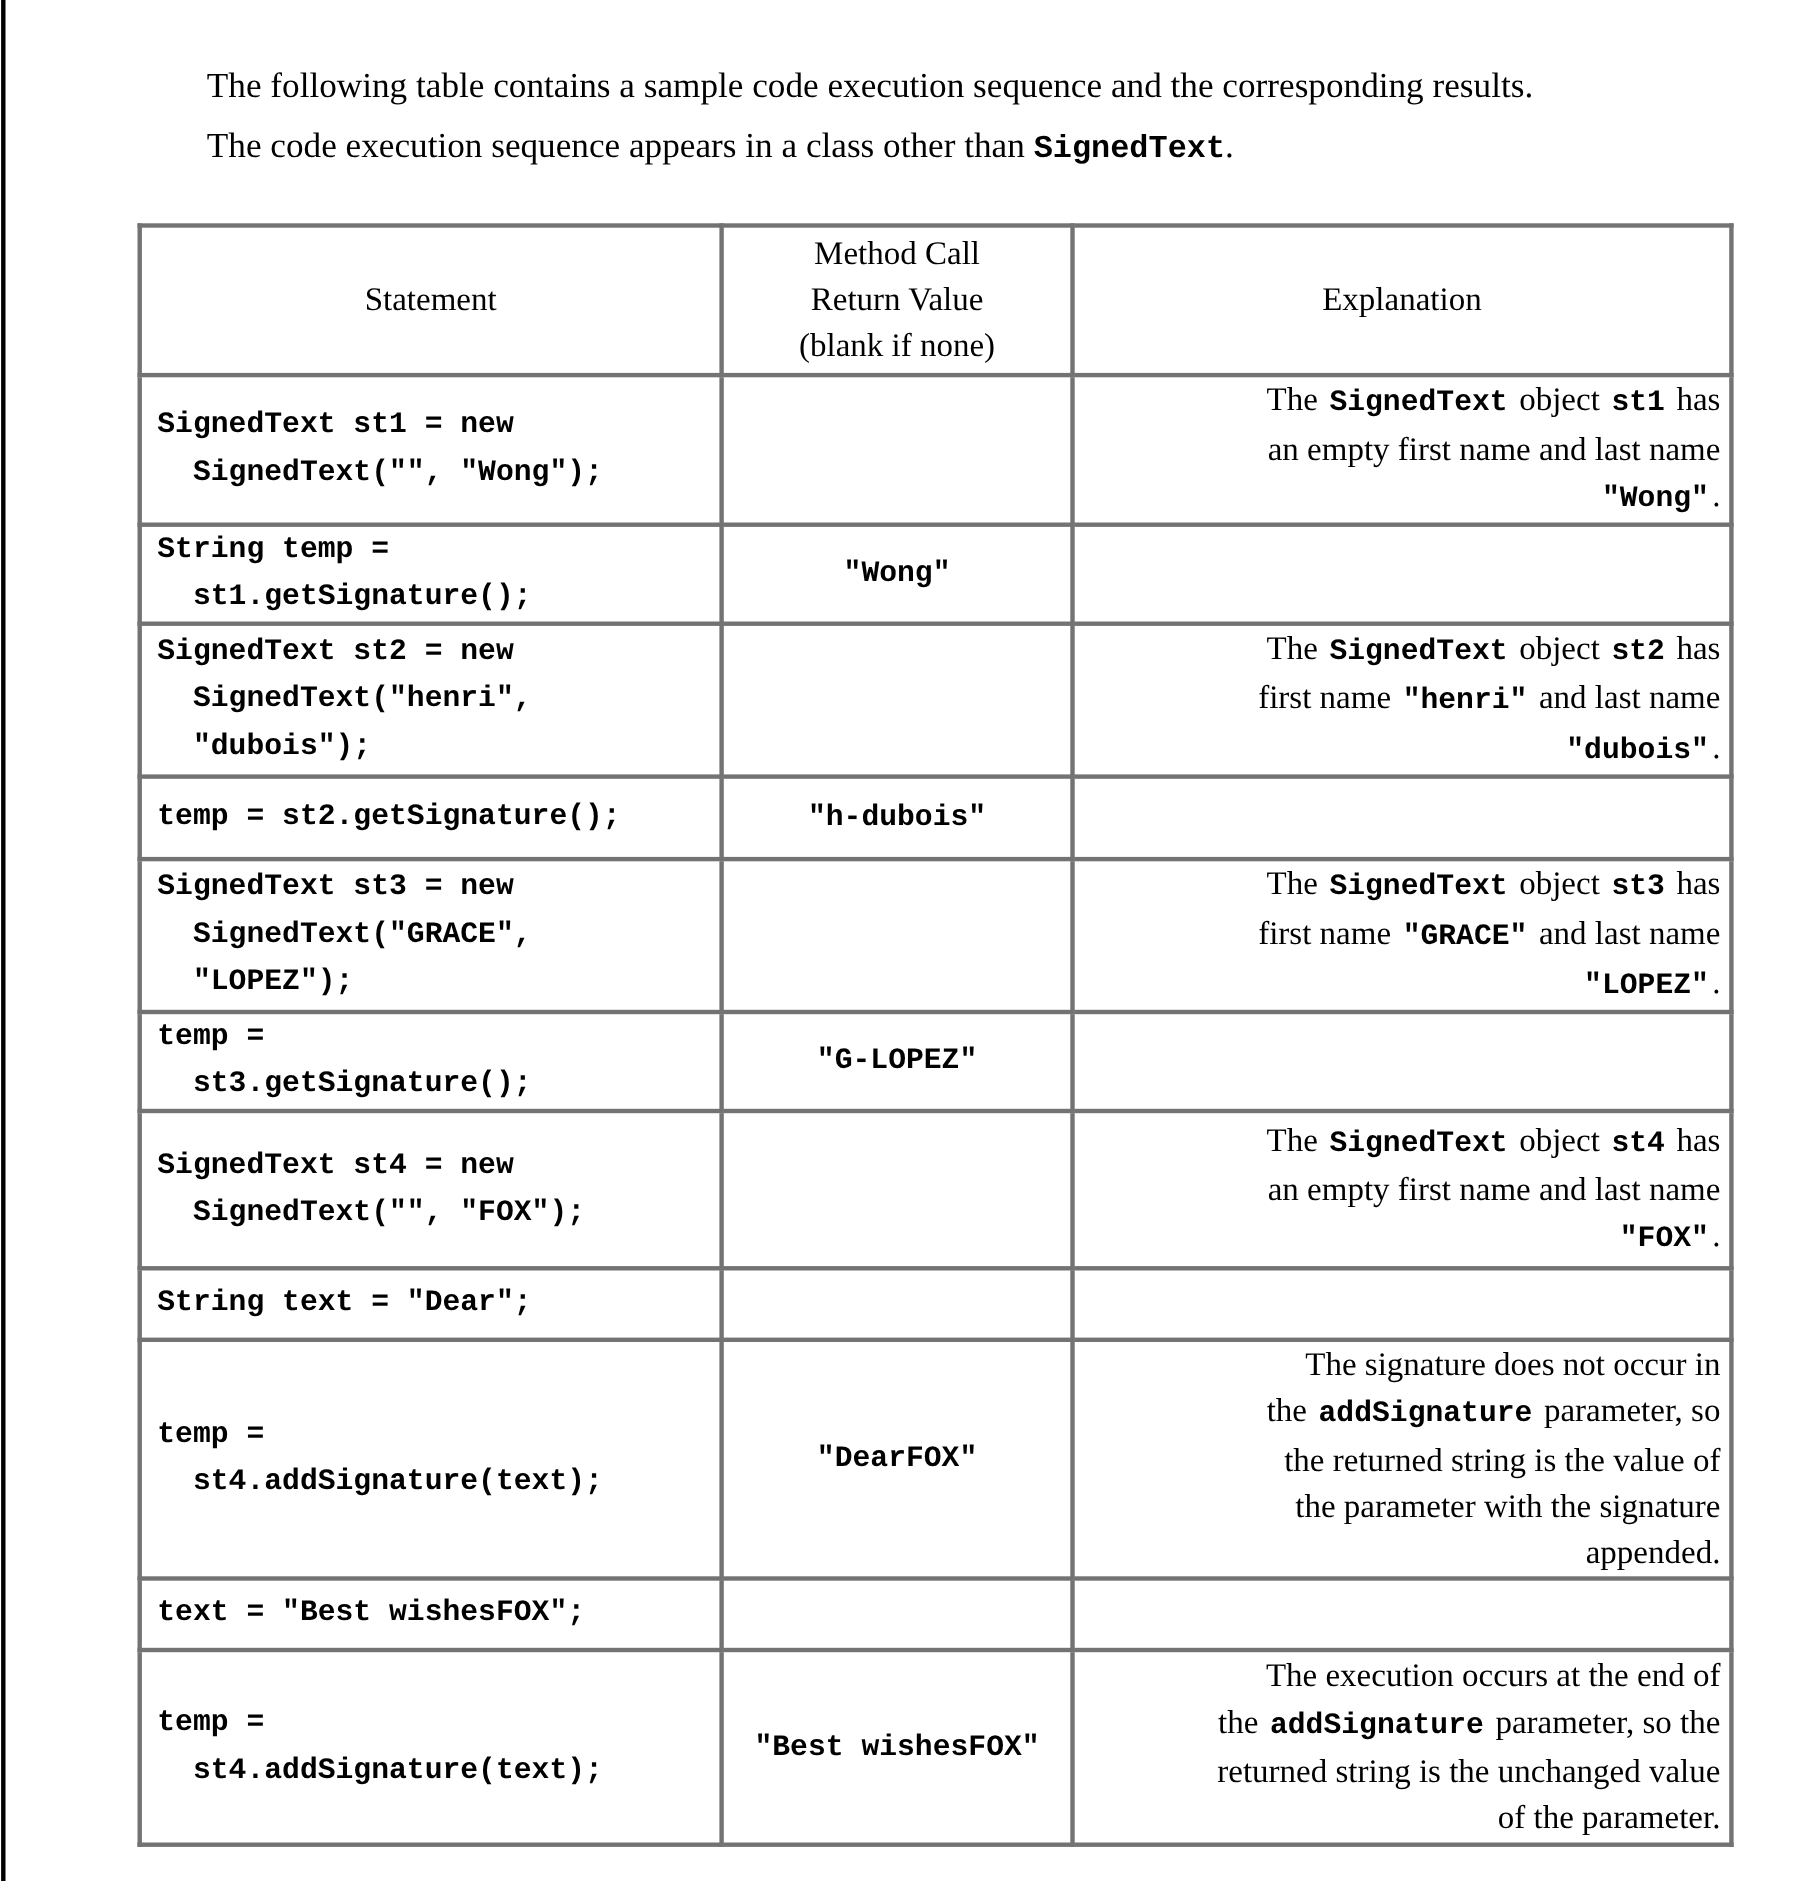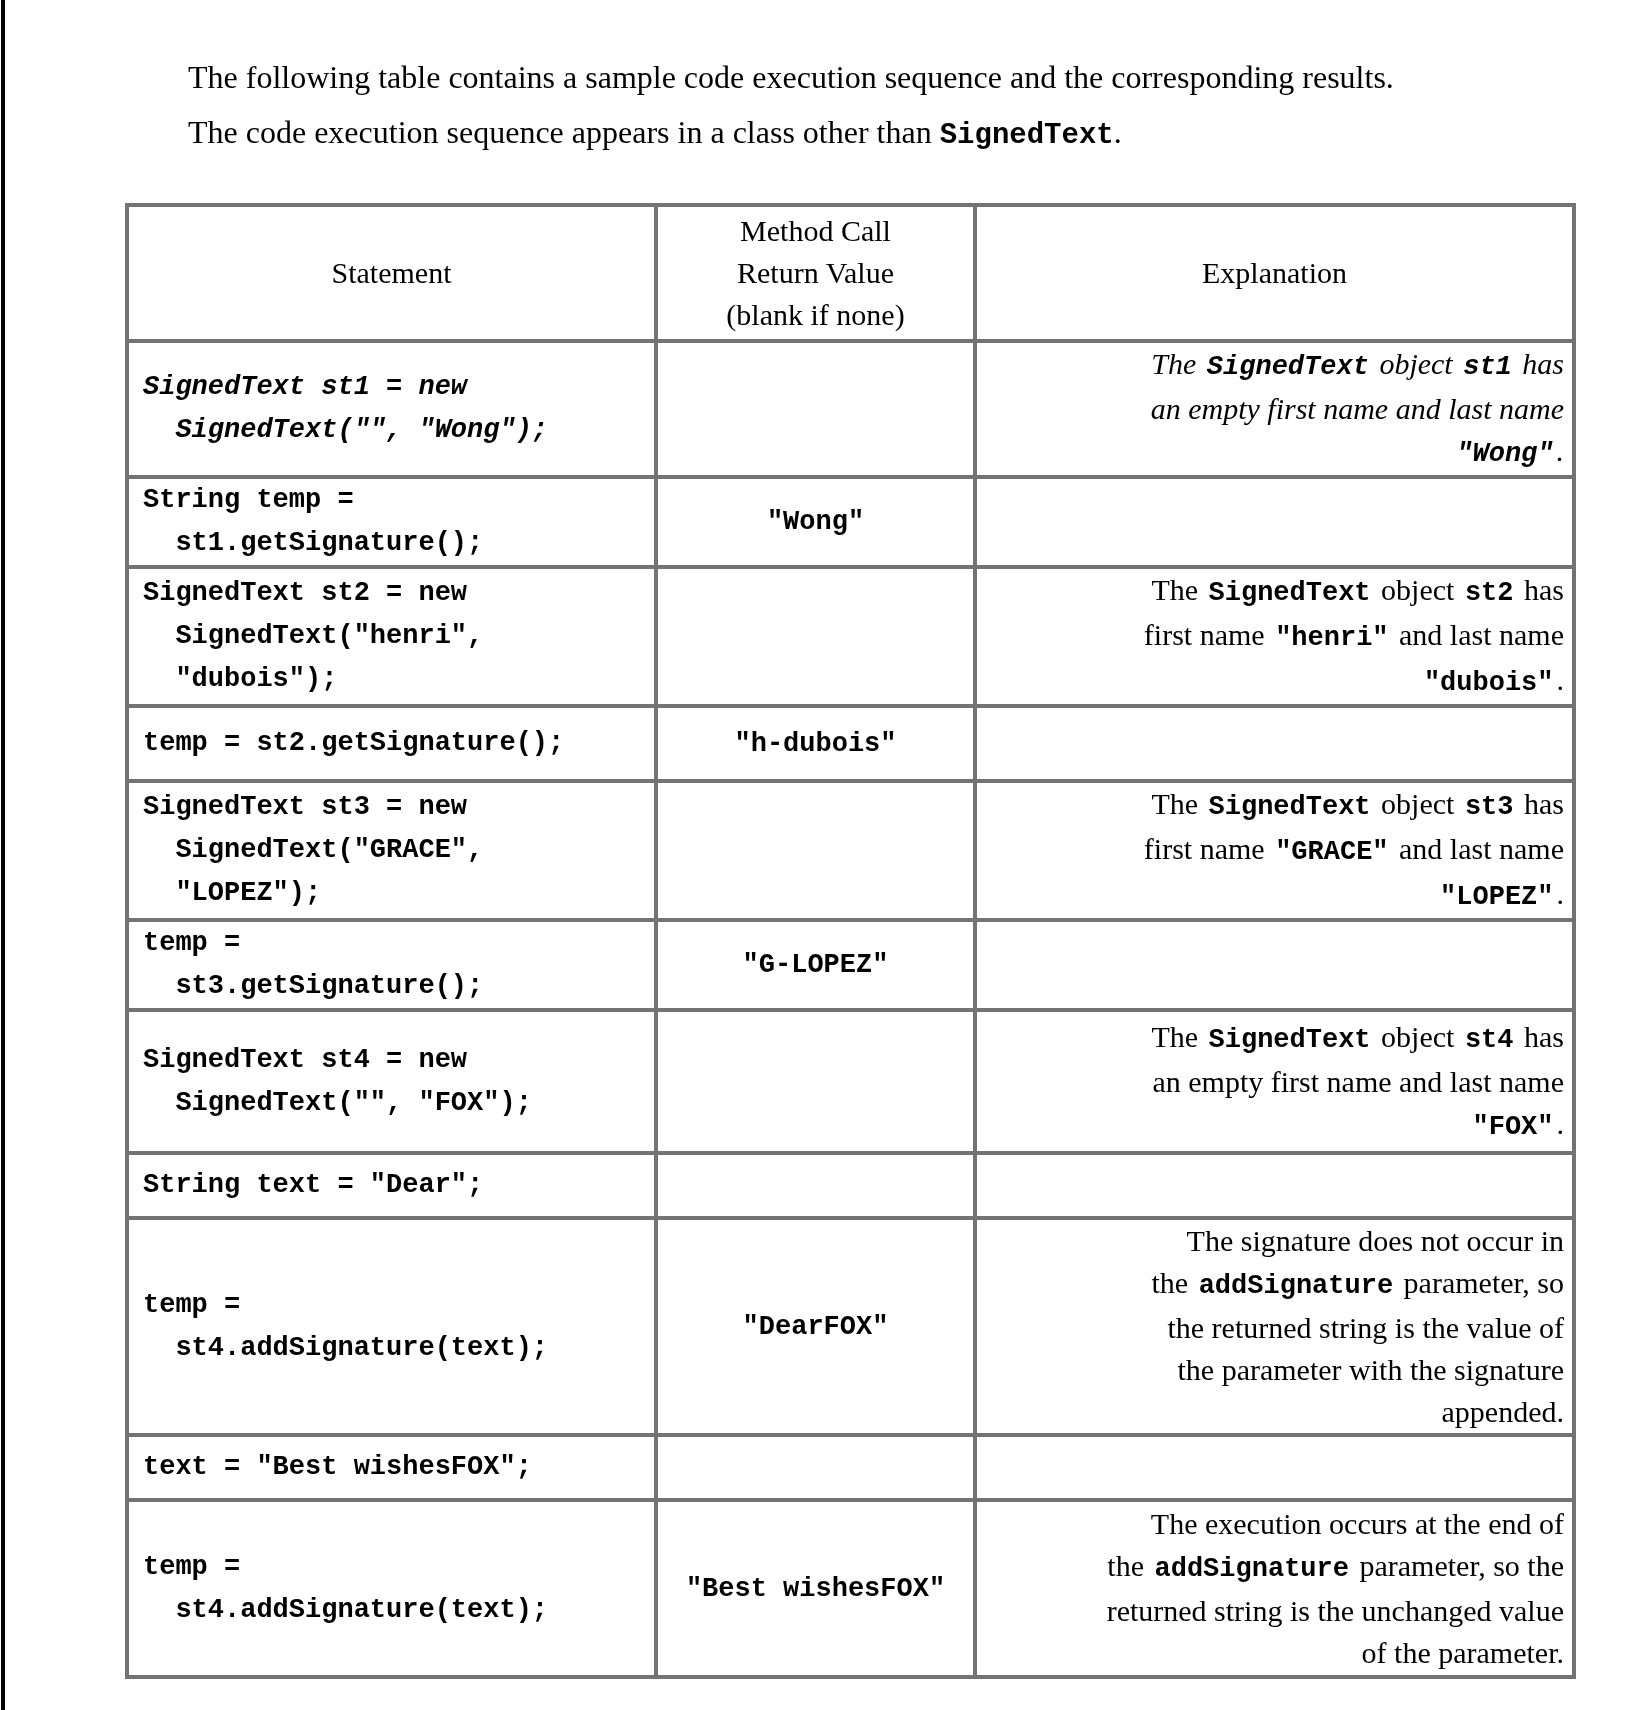--- a/index.html
+++ b/index.html
@@ -59,21 +59,21 @@
     font-size:27px;
   }
   td.exp {
     padding:0 8px 0 15px;
     font-size:30px;
     line-height:42px;
     text-align:right;
   }
   td.exp .code { font-size:27px; margin:0 3px; }
 
-  tbody tr:nth-child(1)  { height:107px;font-style:italic; }
+  tbody tr:nth-child(1)  { height:107px; }
   tbody tr:nth-child(2)  { height:68px;  }
   tbody tr:nth-child(3)  { height:138px; }
   tbody tr:nth-child(4)  { height:75px;  }
   tbody tr:nth-child(5)  { height:119px;padding-left:32px; }
   tbody tr:nth-child(6)  { height:87px;  }
   tbody tr:nth-child(7)  { height:143px; }
   tbody tr:nth-child(8)  { height:65px;  }
   tbody tr:nth-child(9)  { height:215px; }
   tbody tr:nth-child(10) { height:65px;  }
   tbody tr:nth-child(11) { height:177px; }

